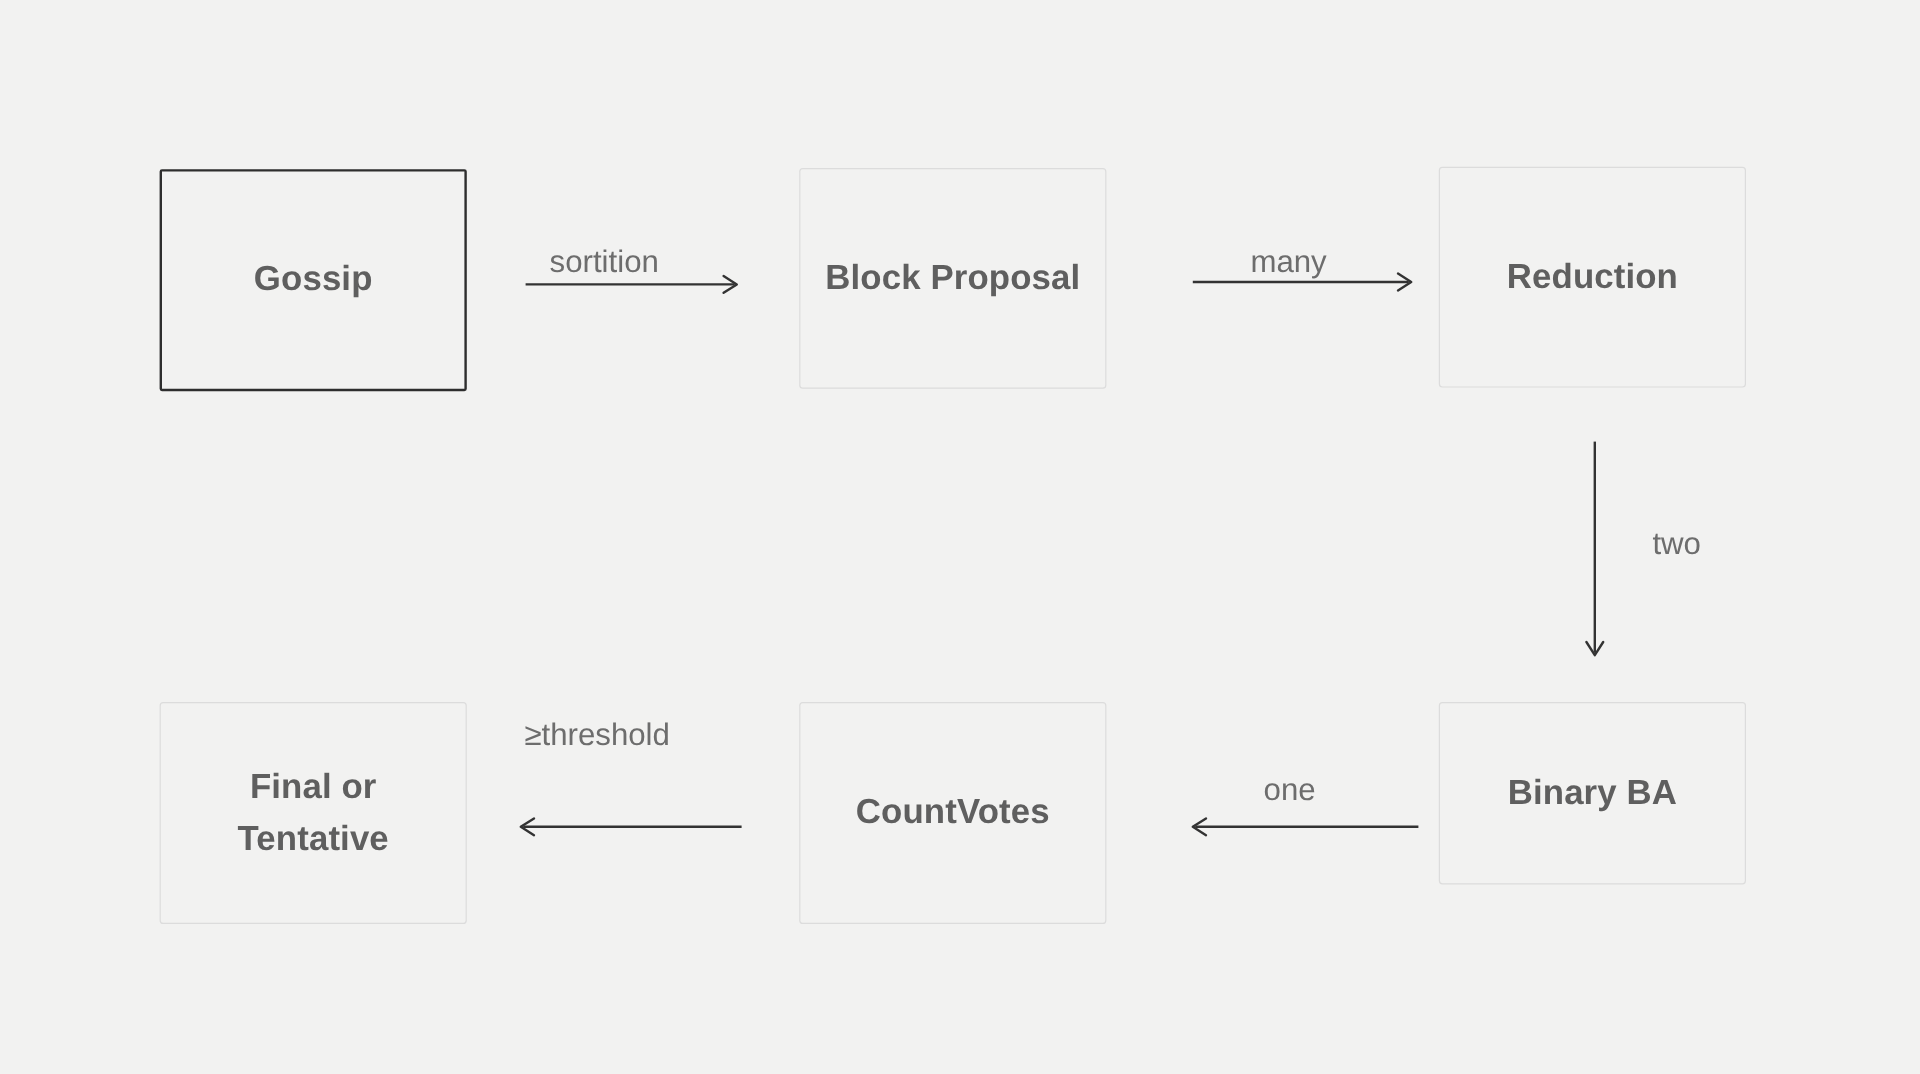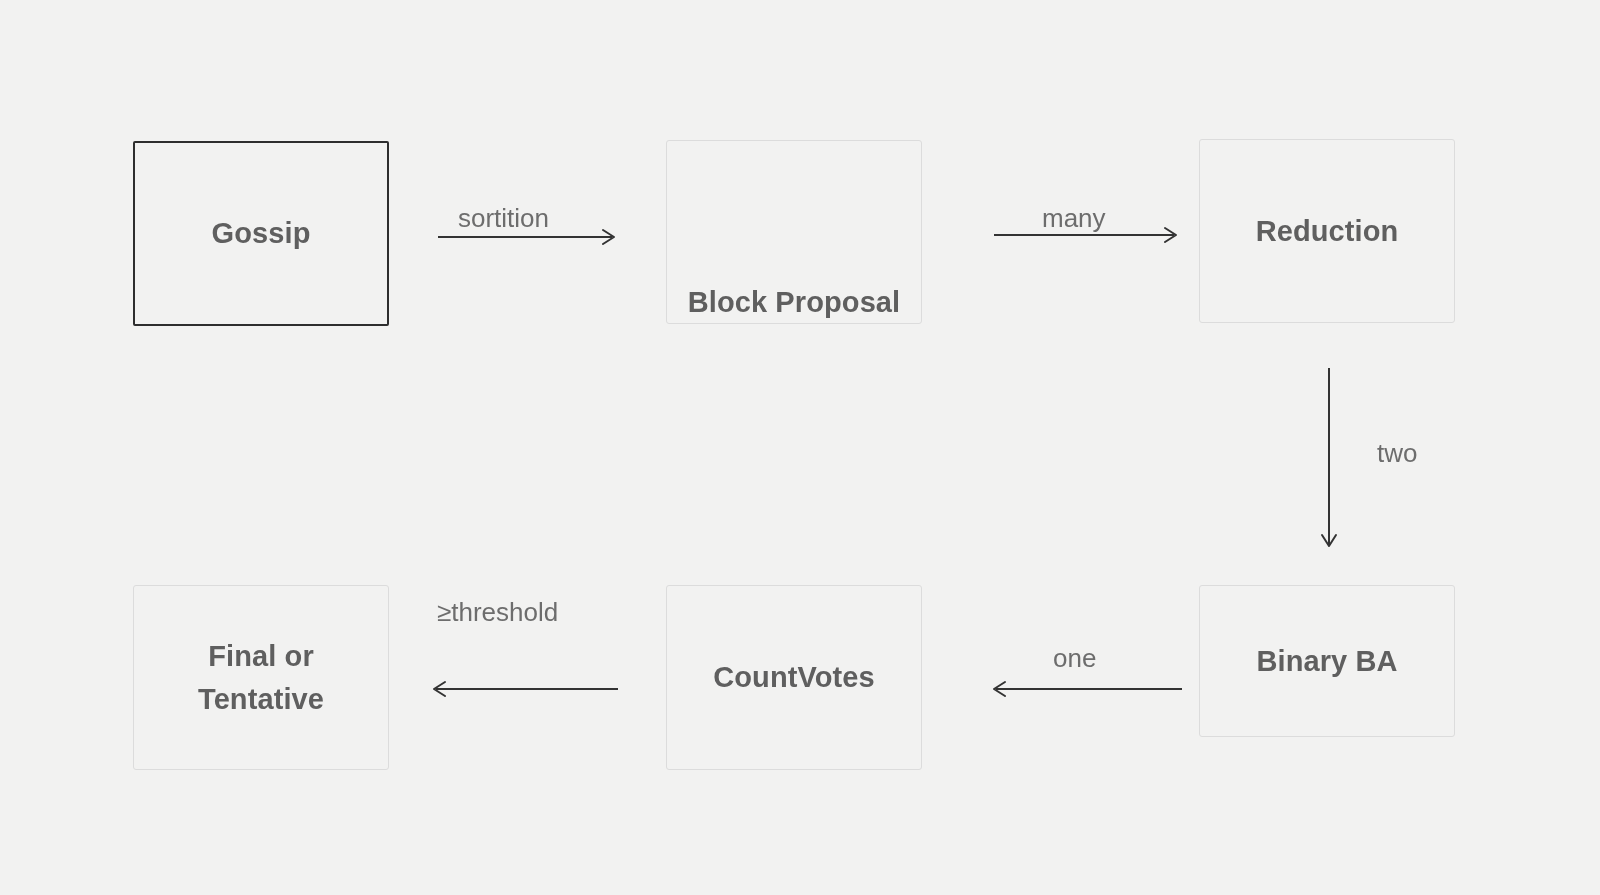--- a/index.html
+++ b/index.html
@@ -43,21 +43,21 @@
     border: 2px solid #2e2e2e;
     border-radius: 2px;
   }
   .node-label {
     display: block;
     padding: 0 10px;
   }
 
   
   #node-gossip         { left: 133px; top: 141px; width: 256px; height: 185px; }
-  #node-block-proposal { left: 666px; top: 140px; width: 256px; height: 184px; align-items: flex-end; }
+  #node-block-proposal { left: 666px; top: 140px; width: 256px; height: 184px; }
   #node-reduction      { left: 1199px; top: 139px; width: 256px; height: 184px; }
   #node-binary-ba      { left: 1199px; top: 585px; width: 256px; height: 152px; }
   #node-countvotes     { left: 666px; top: 585px; width: 256px; height: 185px; }
   #node-final          { left: 133px; top: 585px; width: 256px; height: 185px; }
 
   
   .edge {
     position: absolute;
   }
   .edge svg {

